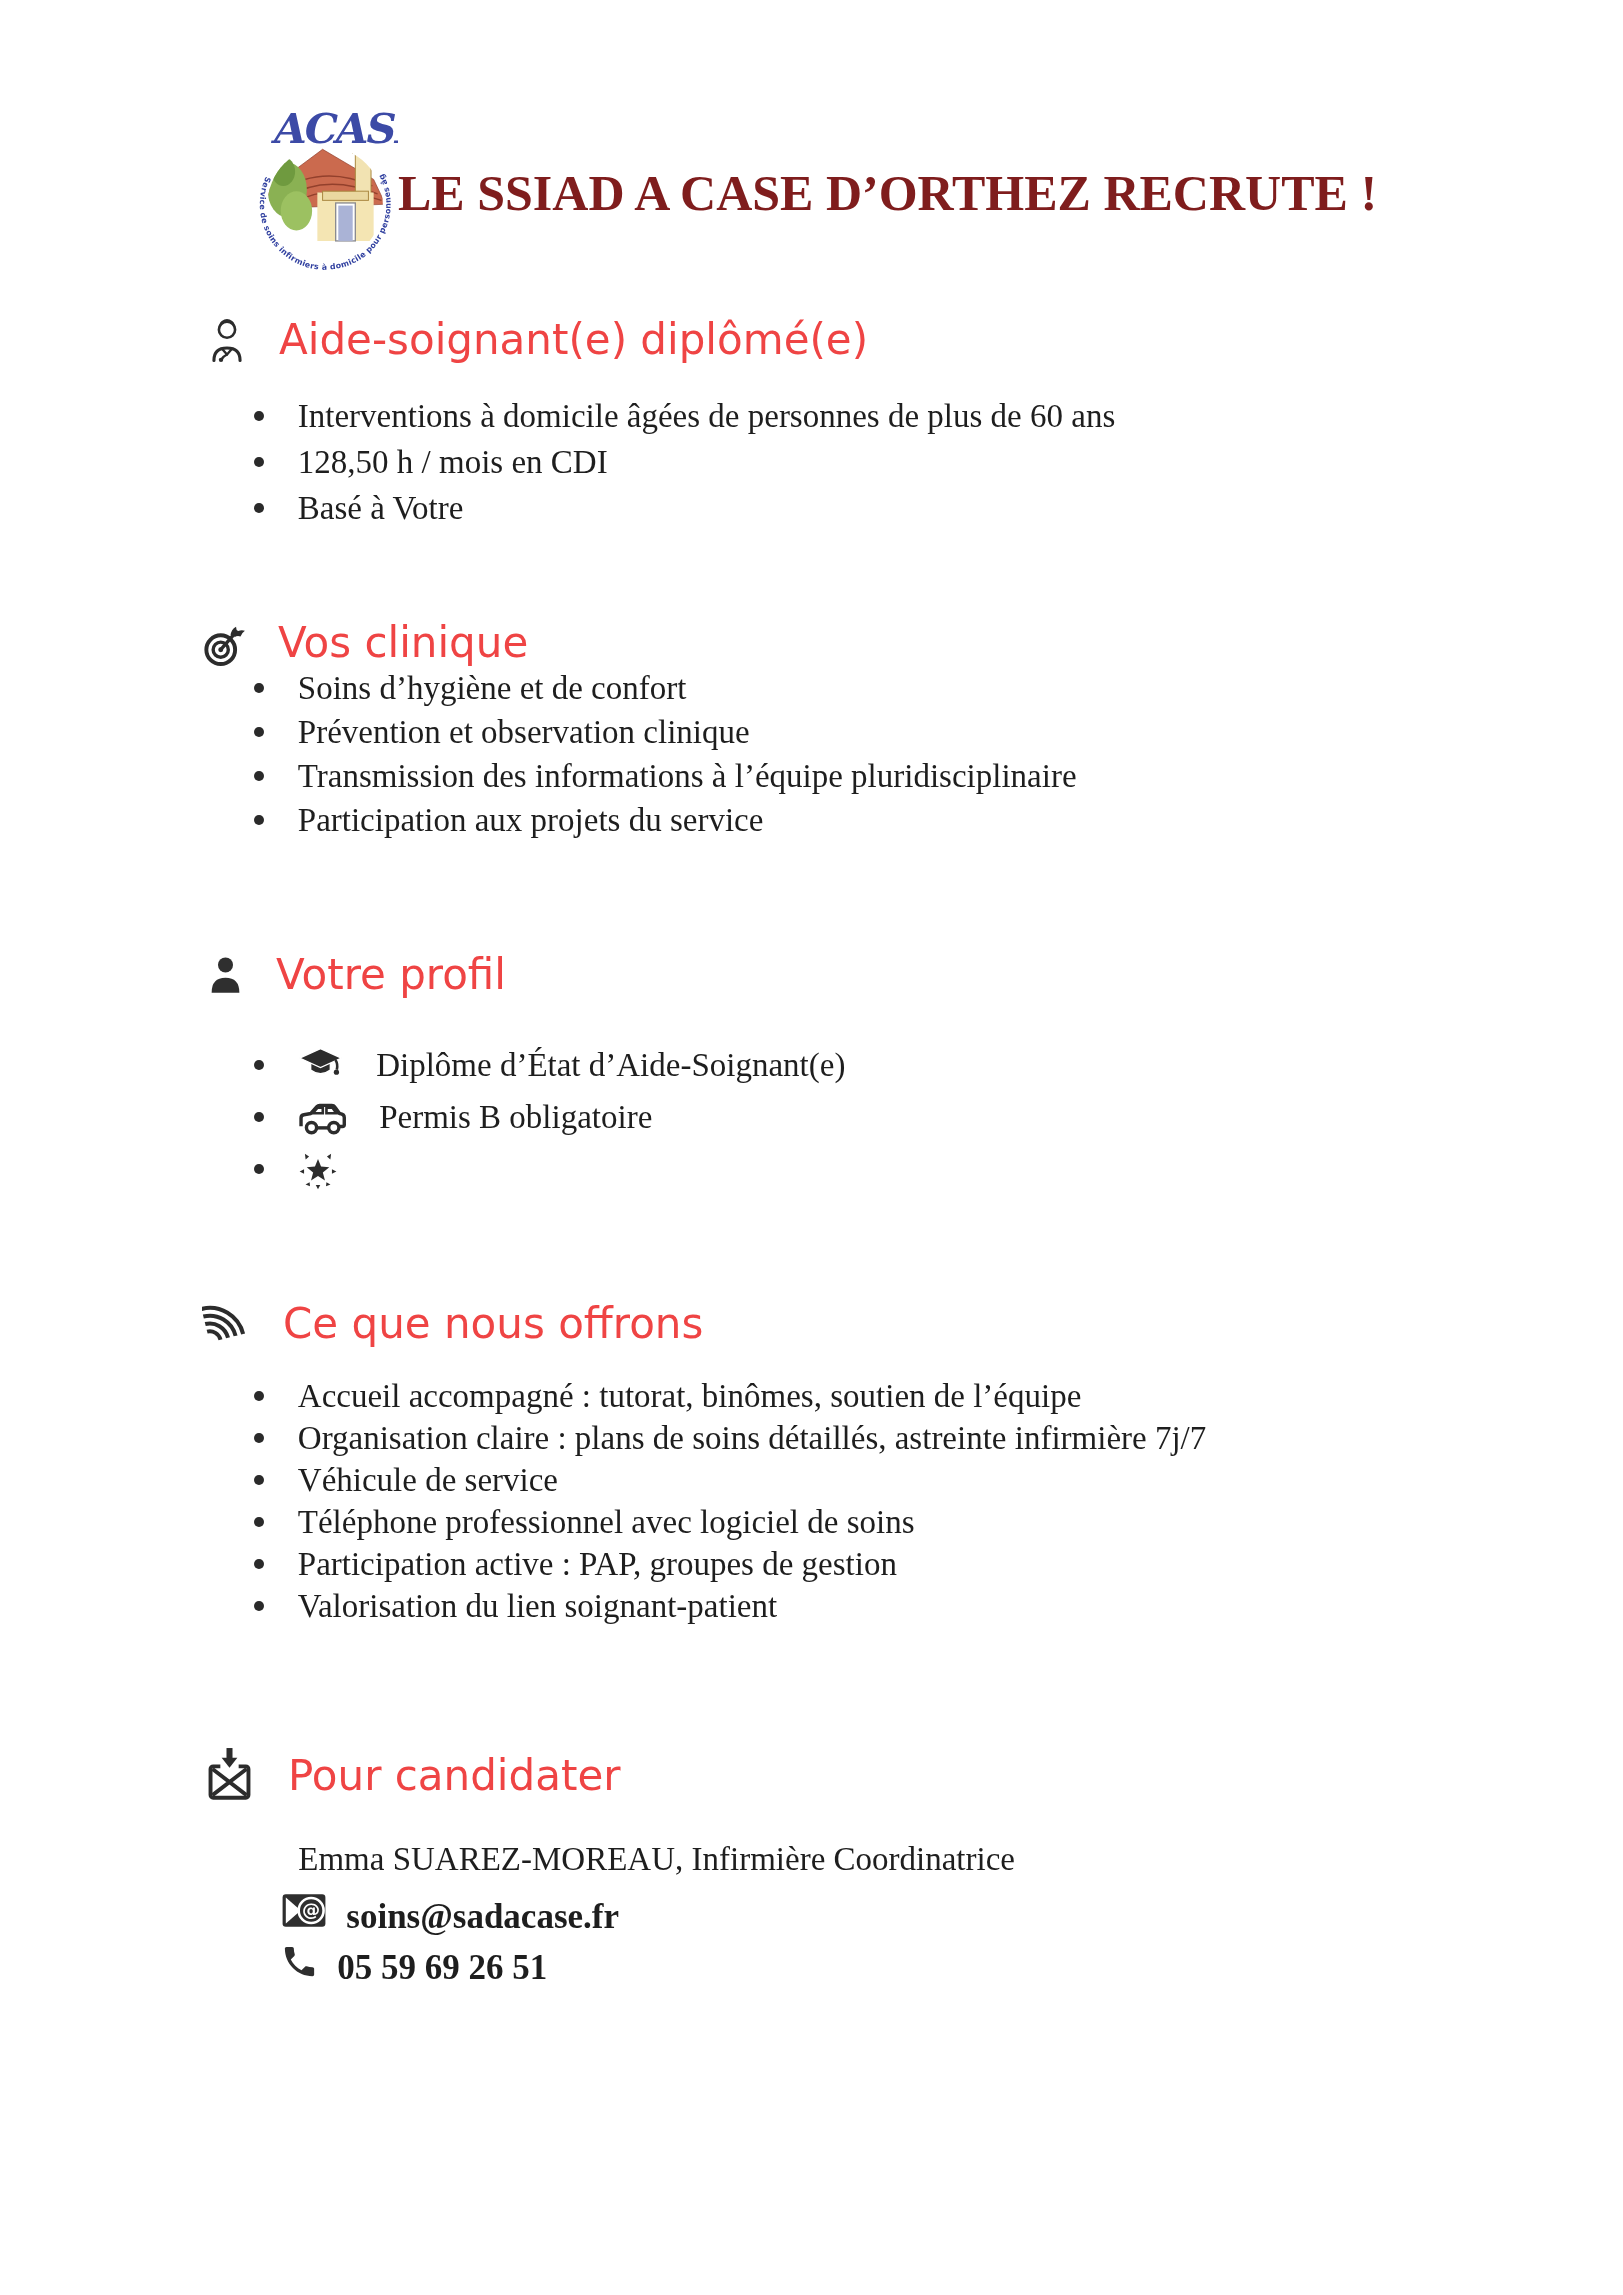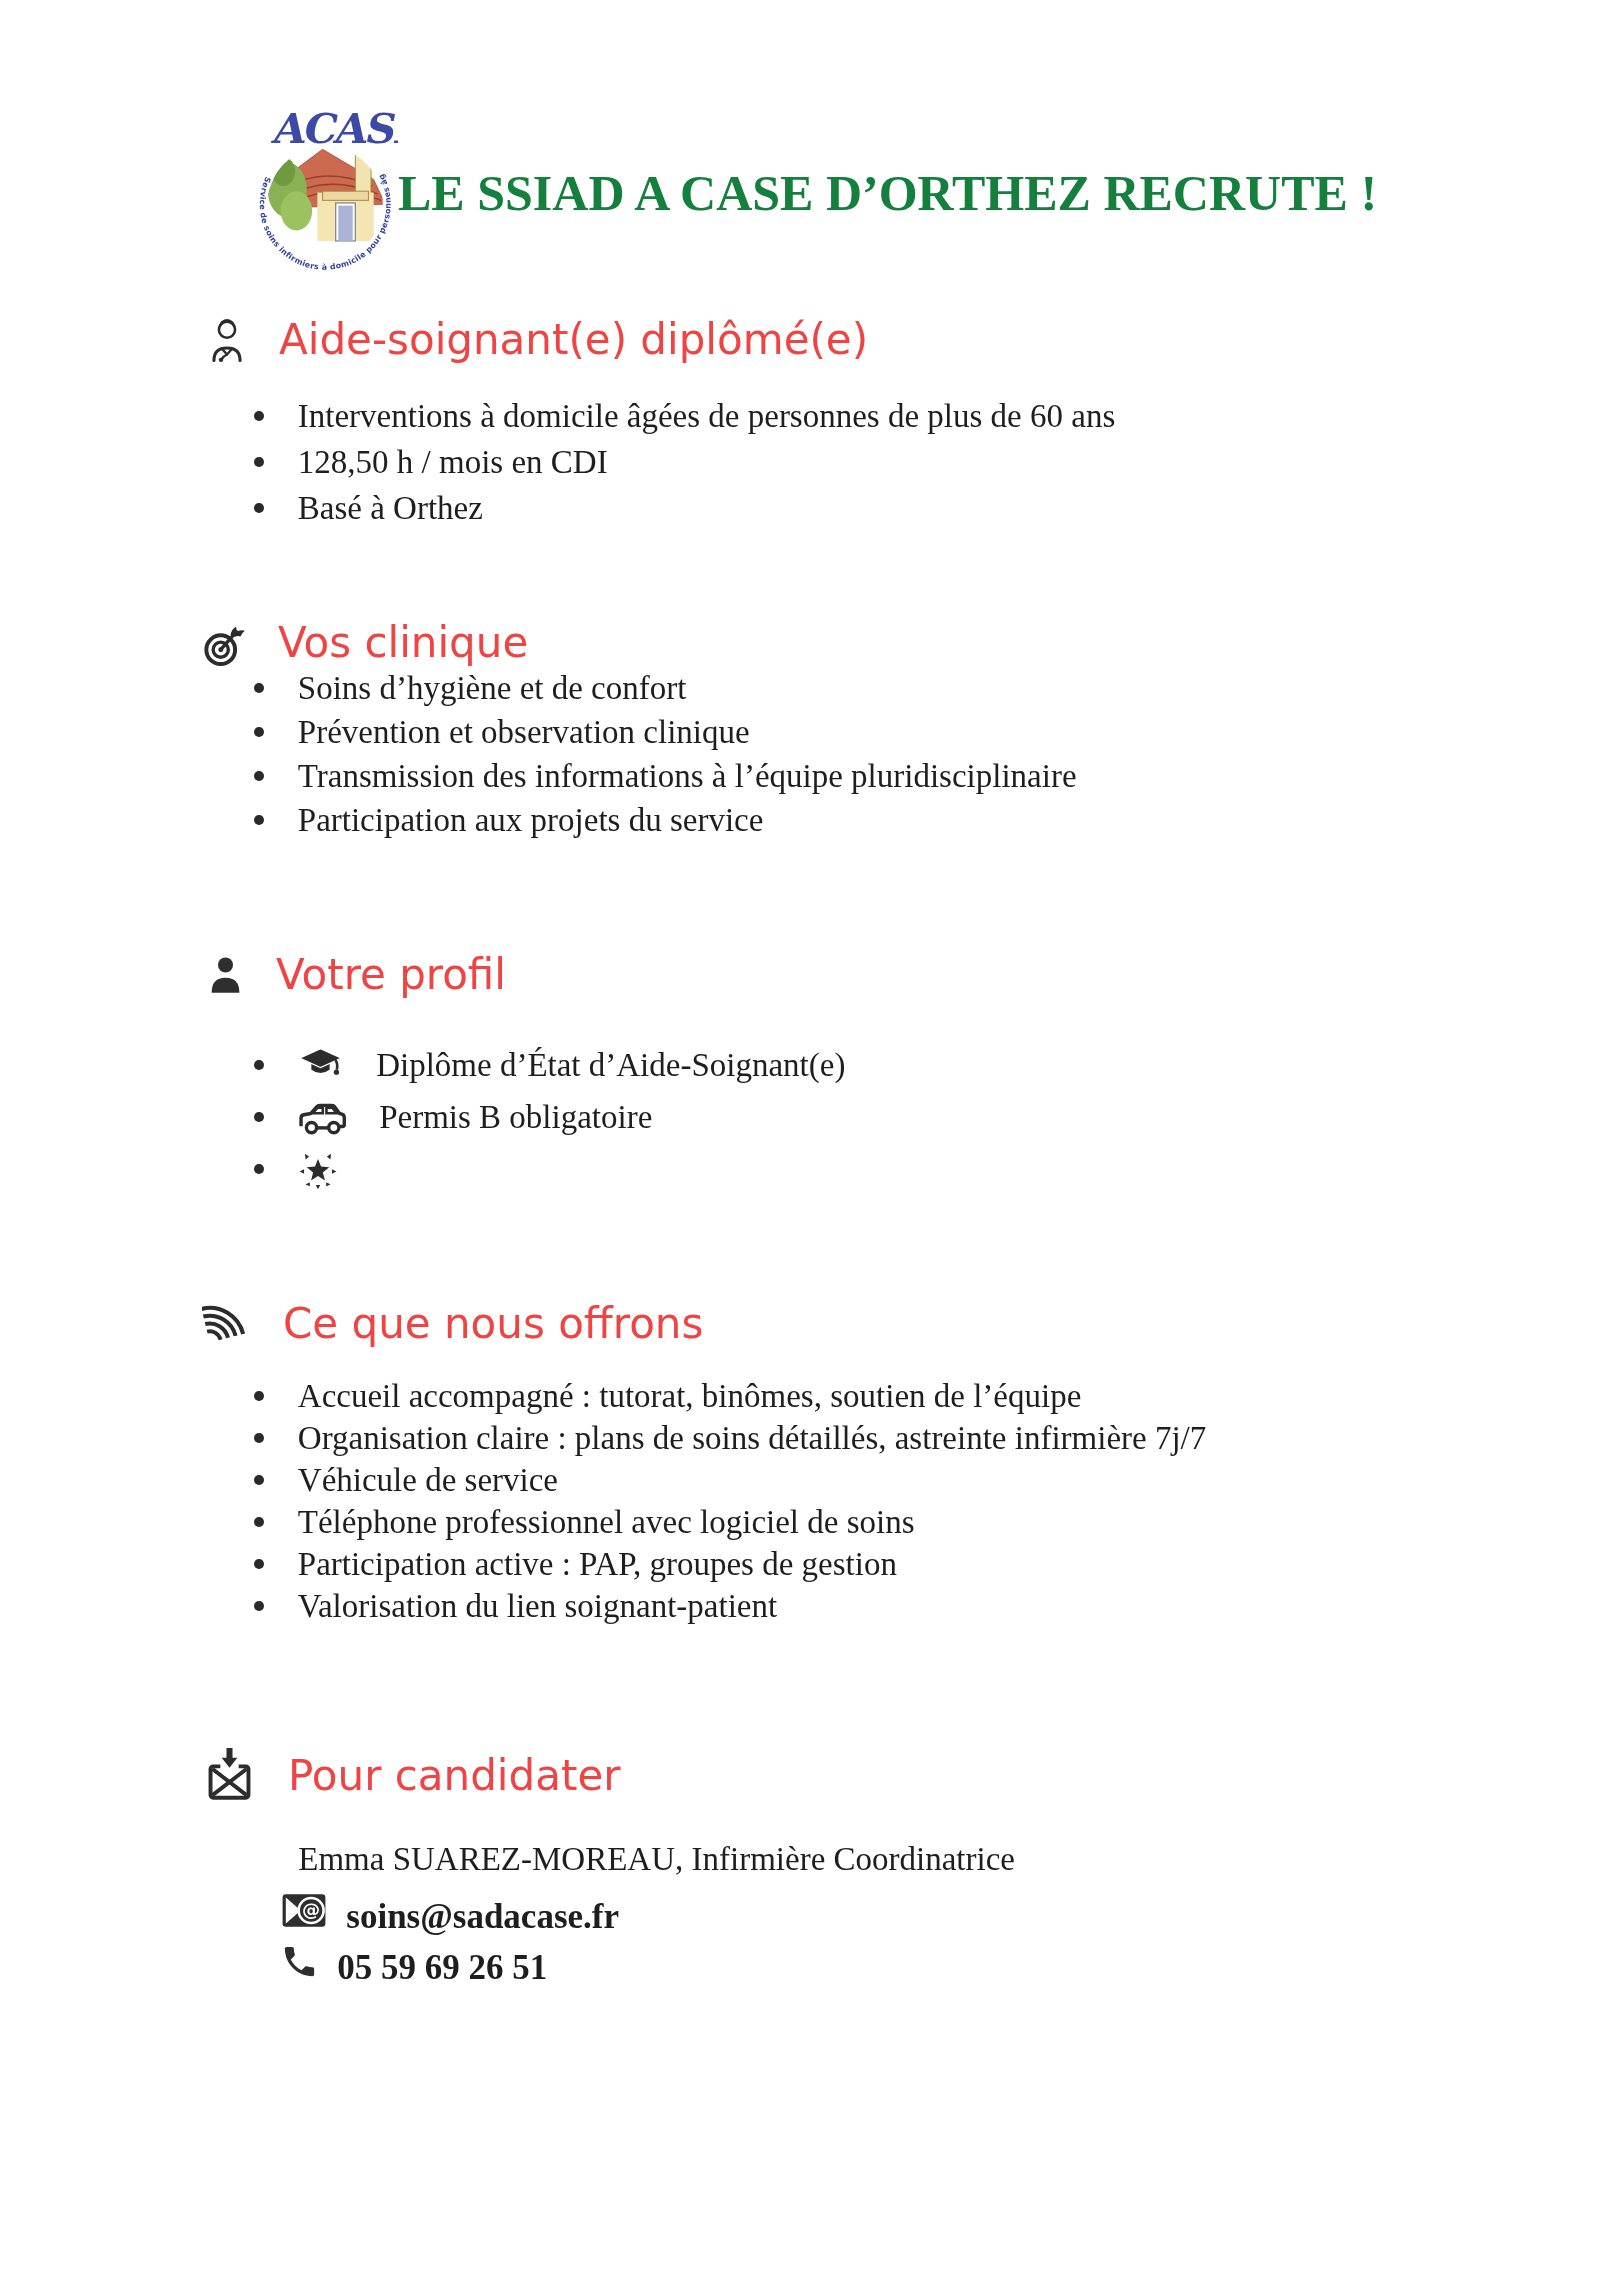--- a/index.html
+++ b/index.html
@@ -1,19 +1,19 @@
 <!DOCTYPE html>
 <html style="font-size:10.5px"><head>
 <meta charset="utf-8">
 <style>
   html,body{margin:0;padding:0;background:#ffffff;}
   .page{position:relative;width:1623px;height:2295px;background:#ffffff;overflow:hidden;
         font-family:"Liberation Serif",serif;color:#1e1e1e;}
   .doc-title{position:absolute;left:398px;top:164px;font-family:"Liberation Serif",serif;
-        font-weight:700;font-size:50px;letter-spacing:0;white-space:nowrap;color:#15803d;}
+        font-weight:700;font-size:50px;letter-spacing:0;white-space:nowrap;color:#7f1d1d;}
   .logo{position:absolute;left:257px;top:93px;}
   .sec{position:absolute;display:flex;align-items:center;gap:33px;
        font-family:"DejaVu Sans","Liberation Sans",sans-serif;font-size:42px;color:#ef4444;white-space:nowrap;}
   #sec1{left:208px;top:315px;}
   #sec2{left:203px;top:617px;}
   #sec3{left:208px;top:950px;}
   #sec4{left:202px;top:1299px;}
   #sec5{left:204px;top:1744px;}
   ul.blist{position:absolute;margin:0;padding:0;list-style:none;font-size:33px;color:#1e1e1e;}
   ul.blist li{display:flex;align-items:center;white-space:nowrap;}
@@ -83,21 +83,21 @@
     <li>
         <span class="dot"></span>
         <span><span>Interventions à </span><b>domicile</b><span> âgées de </span><b>personnes de plus de 60 ans</b></span>
       </li>
     <li>
         <span class="dot"></span>
         <span><b>128,50 h / mois</b><span> en </span><b>CDI</b></span>
       </li>
     <li>
         <span class="dot"></span>
-        <span><span>Basé à </span><b>Orthez</b></span>
+        <span><span>Basé à </span><b>Votre</b></span>
       </li>
   </ul>
 
   <div class="sec" id="sec2">
     <svg width="42" height="51" viewBox="0 0 32 39">
       <circle cx="13.5" cy="25" r="11" fill="none" stroke="#2c2c2c" stroke-width="3"></circle>
       <circle cx="13.5" cy="25" r="5.8" fill="none" stroke="#2c2c2c" stroke-width="2.6"></circle>
       <circle cx="13.5" cy="25" r="1.9" fill="#2c2c2c"></circle>
       <path d="M13.5,25 L23.5,13.5" stroke="#2c2c2c" stroke-width="2.6" stroke-linecap="round"></path>
       <path d="M21,14 q0.4,-4.4 4.2,-6.6 q0,2.6 1.6,3.4 q2.8,-1.4 5.2,-0.2 q-2.6,1.8 -3.4,4.4 q-2.2,-1 -4.6,0.4 q0.4,-1.4 -3,-1.4 z" fill="#2c2c2c"></path>

